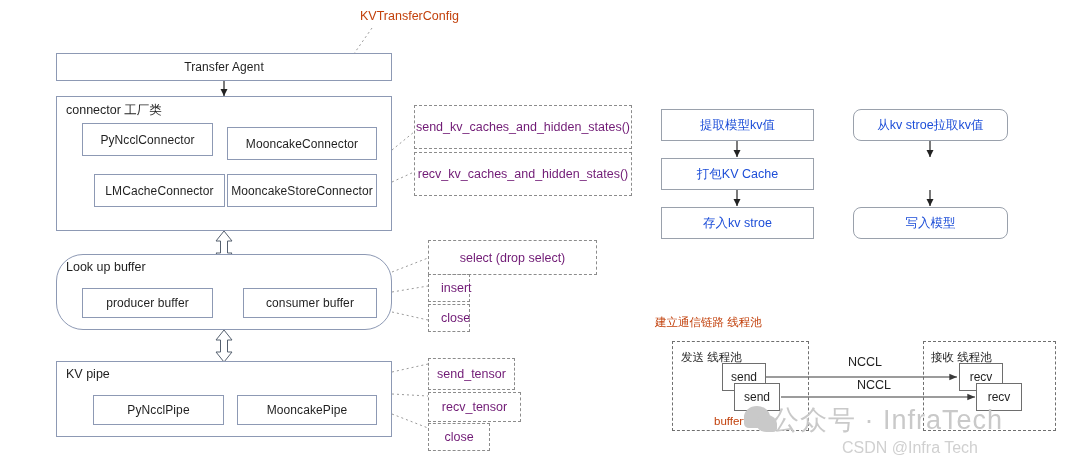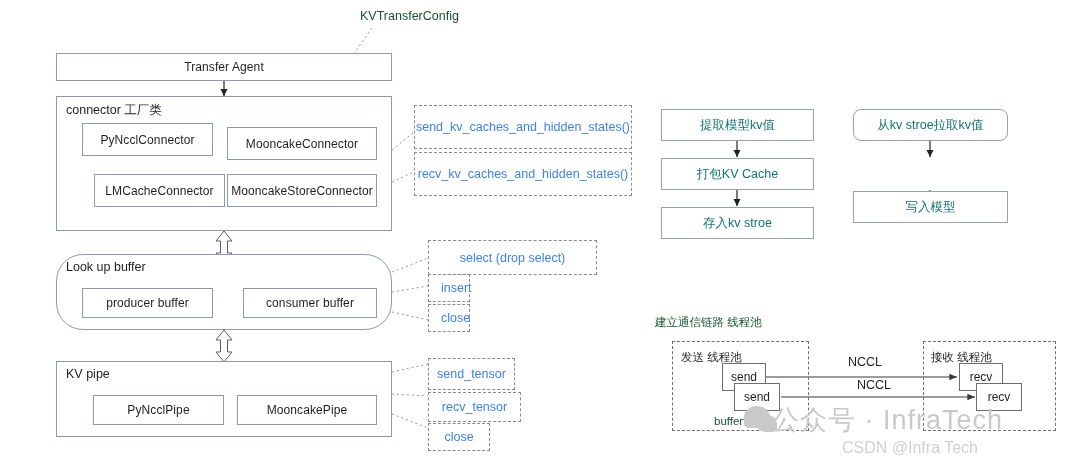--- a/index.html
+++ b/index.html
@@ -45,53 +45,53 @@
   }
 
   
   .dbox {
     border: 1px dashed #8c8c8c;
     background: transparent;
     display: flex;
     align-items: center;
     justify-content: center;
     font-size: 12.5px;
-    color: #3b82f6;
+    color: #701a75;
     white-space: nowrap;
   }
   .dbox.left-pad { justify-content: flex-start; padding-left: 12px; }
 
   
   .fbox {
     border: 1px solid #9aa1ac;
     background: #ffffff;
     display: flex;
     align-items: center;
     justify-content: center;
     font-size: 12.5px;
-    color: #0f766e;
+    color: #1d4ed8;
     white-space: nowrap;
   }
 
   
   .pool {
     border: 1px dashed #6f6f6f;
     background: transparent;
   }
   .pool-title {
     position: absolute;
     font-size: 11.5px;
     color: #1f1f1f;
     white-space: nowrap;
   }
 
   .plain-label {
     position: absolute;
     font-size: 12.5px;
-    color: #14532d;
+    color: #c2410c;
     white-space: nowrap;
   }
   .small-box {
     border: 1px solid #6e6e6e;
     background: #ffffff;
     display: flex;
     align-items: center;
     justify-content: center;
     font-size: 12px;
     color: #1f1f1f;
@@ -227,21 +227,21 @@
 
   <div class="dbox abs" style="left:428px; top:358px; width:87px; height:32px;">send_tensor</div>
   <div class="dbox abs" style="left:428px; top:392px; width:93px; height:30px;">recv_tensor</div>
   <div class="dbox abs" style="left:428px; top:423px; width:62px; height:28px;">close</div>
 
   <div class="fbox abs" style="left:661px; top:109px; width:153px; height:32px;">提取模型kv值</div>
   <div class="fbox abs" style="left:661px; top:158px; width:153px; height:32px;">打包KV Cache</div>
   <div class="fbox abs" style="left:661px; top:207px; width:153px; height:32px;">存入kv stroe</div>
 
   <div class="fbox abs" style="left:853px; top:109px; width:155px; height:32px;border-radius:8px;">从kv stroe拉取kv值</div>
-  <div class="fbox abs" style="left:853px; top:191px; width:155px; height:32px;">写入模型</div>
+  <div class="fbox abs" style="left:853px; top:207px; width:155px; height:32px;border-radius:8px;">写入模型</div>
 
   <div class="plain-label" style="left:655px; top:315px; font-size:11.5px;">建立通信链路 线程池</div>
 
   <div class="pool abs" style="left:672px; top:341px; width:137px; height:90px;
        border-style:dashed; border-width:1px; border-color:#6f6f6f;"></div>
   <div class="pool-title" style="left:681px; top:350px;">发送 线程池</div>
   <div class="plain-label" style="left:690px; top:414px; font-size:11.5px;padding-left:24px;">buffer计数</div>
 
   <div class="small-box abs" style="left:722px; top:363px; width:44px; height:28px;">send</div>
   <div class="small-box abs" style="left:734px; top:383px; width:46px; height:28px;">send</div>

